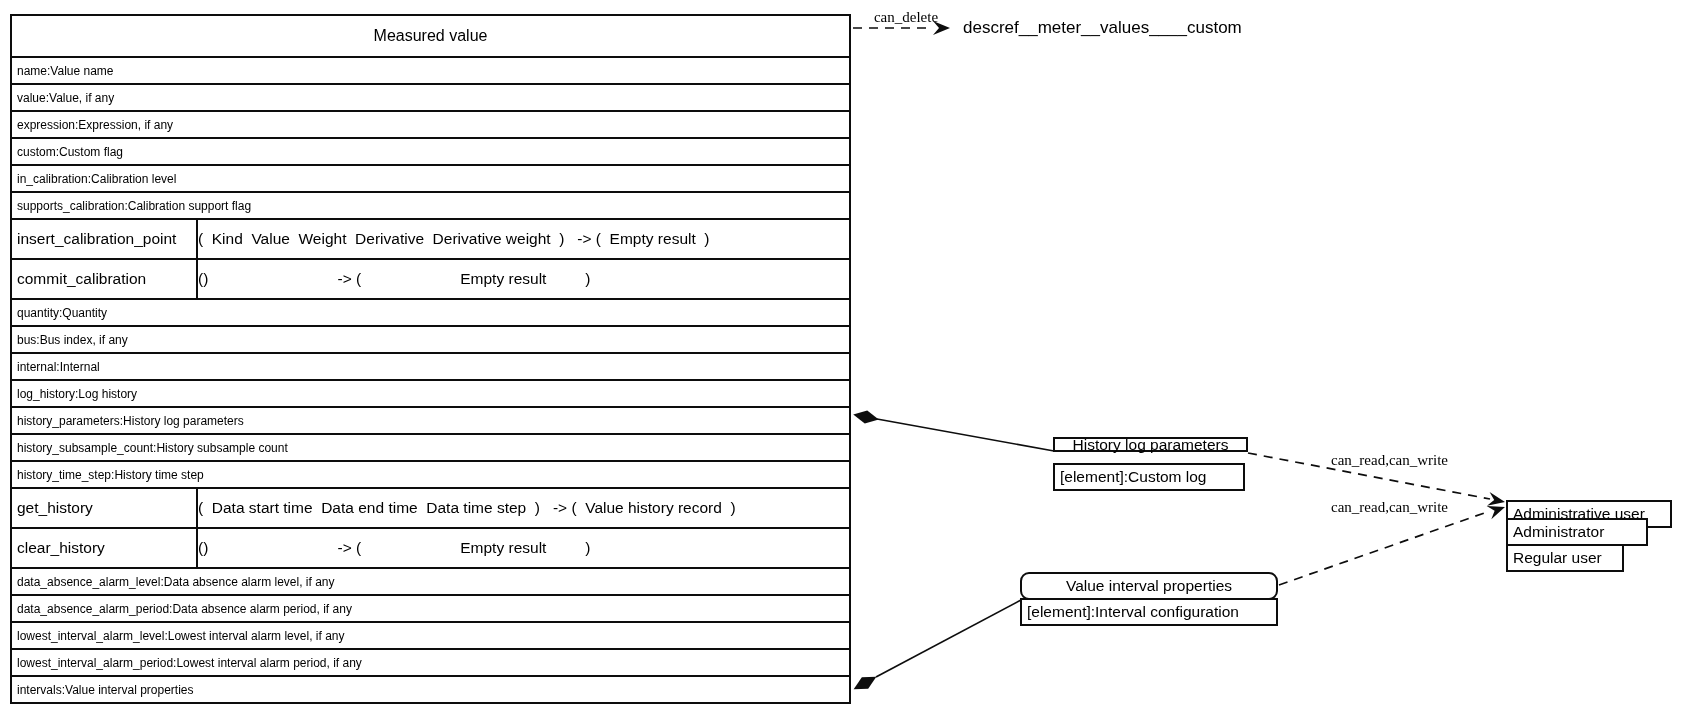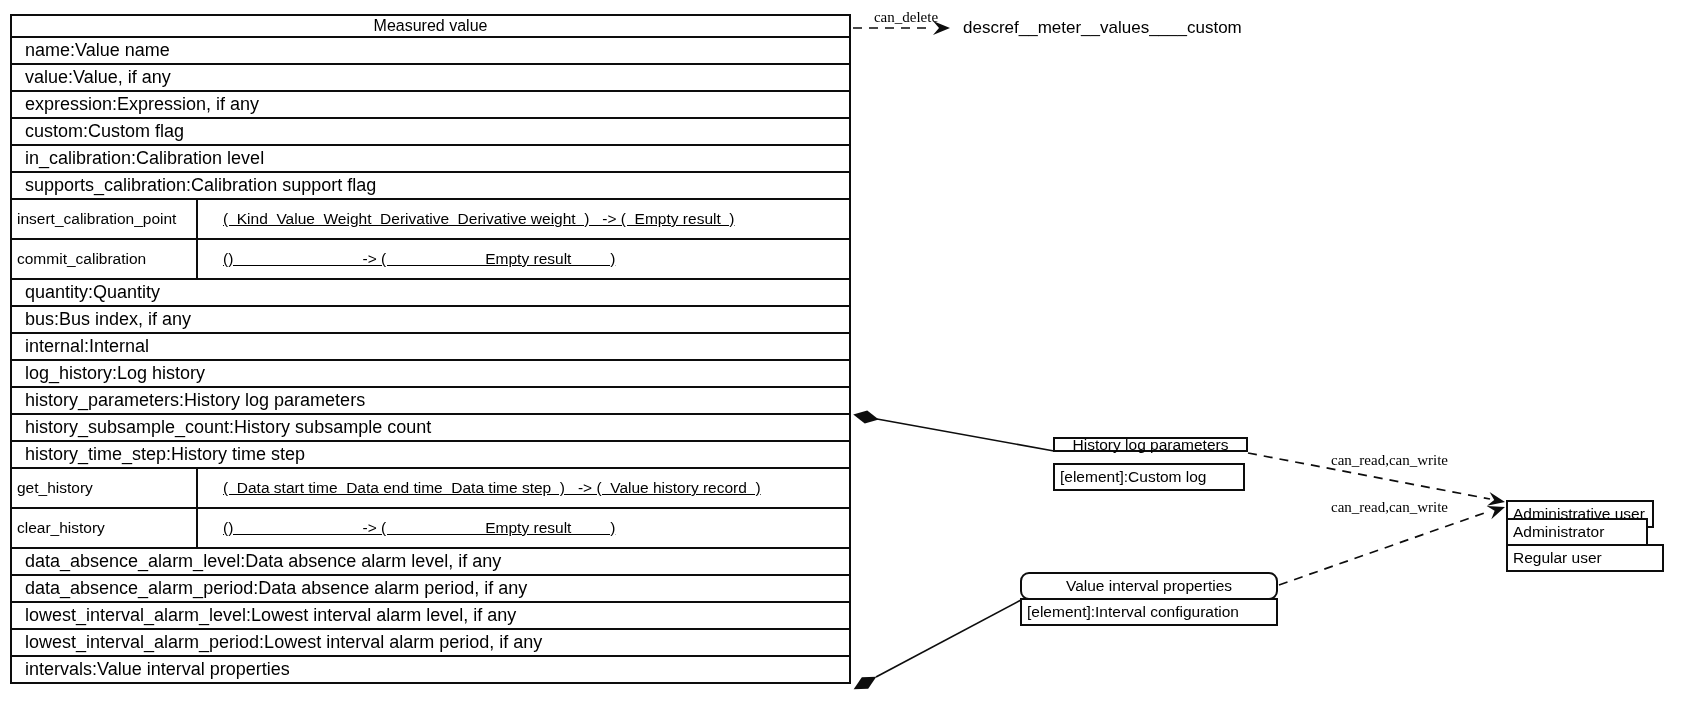--- a/index.html
+++ b/index.html
@@ -15,47 +15,46 @@
   }
   
   .maintbl {
     position: absolute;
     left: 10px; top: 14px;
     width: 841px;
     border: 2px solid #0d0d0d;
     background: #ffffff;
   }
   .hdr {
-    height: 20px;
+    height: 40px;
     display: flex; align-items: center; justify-content: center;
     font-size: 16px;
   }
   .row { border-top: 2px solid #0d0d0d; }
   .attr {
     height: 27px;
     display: flex; align-items: center;
-    padding-left: 13px;
-    font-size: 18px;
+    padding-left: 5px;
+    font-size: 12px;
     white-space: pre;
   }
   .method { height: 40px; display: flex; font-size: 15.5px; }
   .mname {
     width: 186px;
     border-right: 2px solid #0d0d0d;
     display: flex; align-items: center;
     padding-left: 5px;
     white-space: pre;
   }
   .msig {
     flex: 1;
     display: flex; align-items: center;
-    padding-left: 25px;
+    padding-left: 0;
     white-space: pre;
     overflow: hidden;
-    text-decoration: underline;
   }
   
   .nbox {
     position: absolute;
     border: 2px solid #0d0d0d;
     background: #ffffff;
     font-size: 15.5px;
     display: flex; align-items: center;
     white-space: pre;
   }
@@ -145,17 +144,17 @@
   <div class="edgelabel" style="left:1331px; top:499px;">can_read,can_write</div>
 
   <div class="plainlabel" style="left:963px; top:18px;">descref__meter__values____custom</div>
 
   <div class="nbox ntitle" style="left:1053px; top:437px; width:195px; height:15px;">History log parameters</div>
   <div class="nbox nrow" style="left:1053px; top:463px; width:192px; height:28px;">[element]:Custom log</div>
 
   <div class="nbox ntitle" style="left:1020px; top:572px; width:258px; height:28px;border-radius:9px;">Value interval properties</div>
   <div class="nbox nrow" style="left:1020px; top:598px; width:258px; height:28px;">[element]:Interval configuration</div>
 
-  <div class="nbox nrow" style="left:1506px; top:500px; width:148px; height:28px;">Administrative user</div>
+  <div class="nbox nrow" style="left:1506px; top:500px; width:166px; height:28px;">Administrative user</div>
   <div class="nbox nrow" style="left:1506px; top:518px; width:142px; height:28px;">Administrator</div>
-  <div class="nbox nrow" style="left:1506px; top:544px; width:158px; height:28px;">Regular user</div>
+  <div class="nbox nrow" style="left:1506px; top:544px; width:118px; height:28px;">Regular user</div>
 
 </div>
 
 </body></html>

